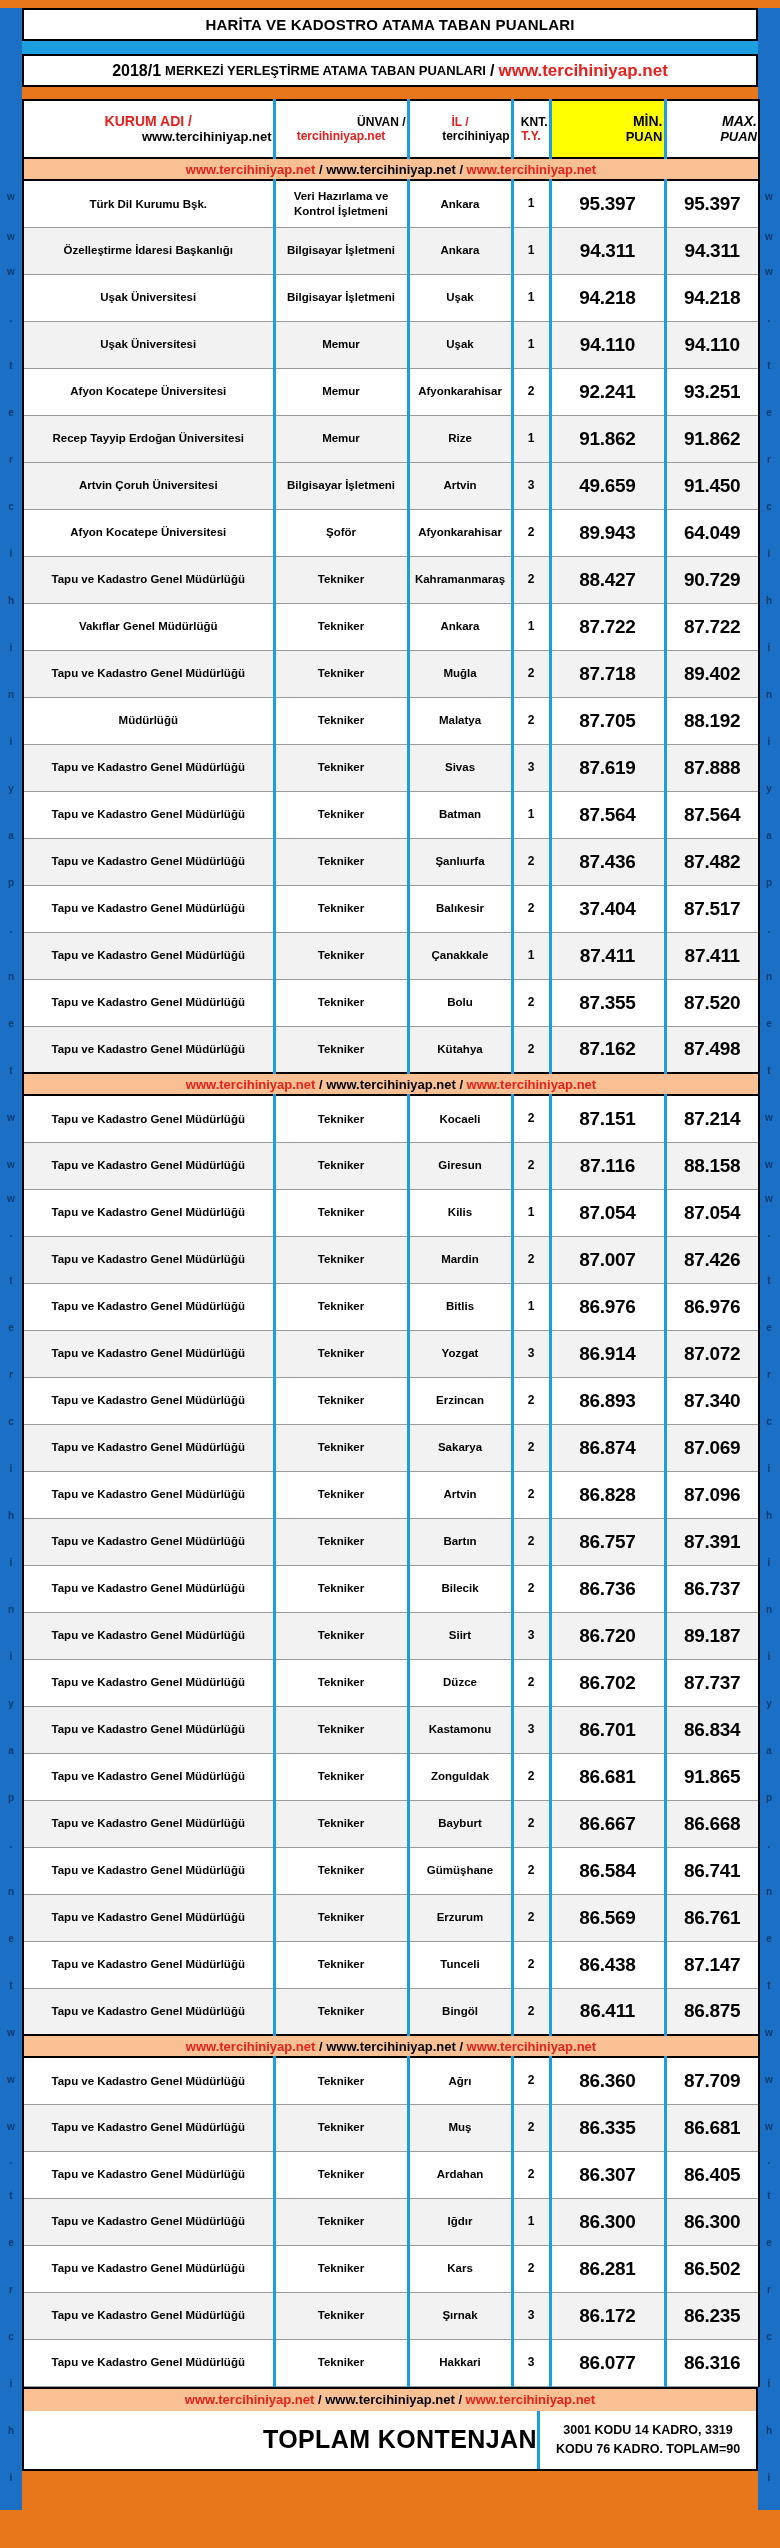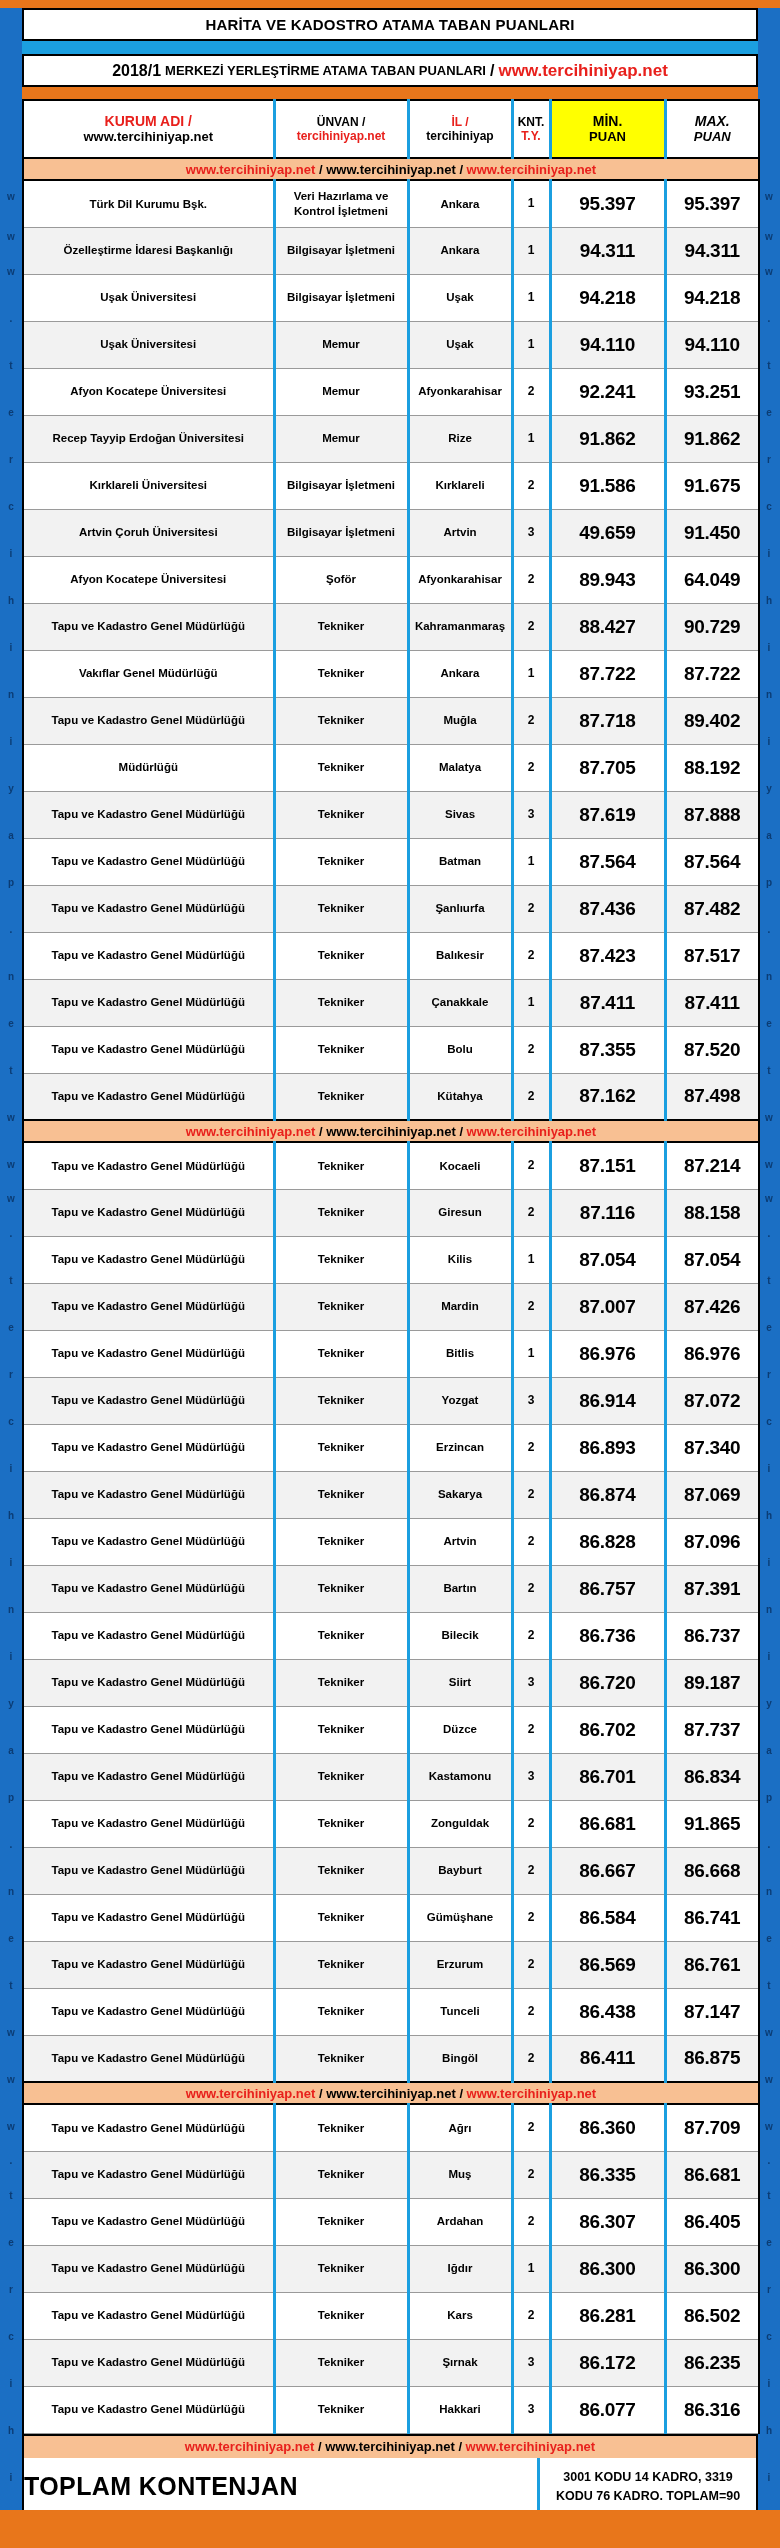--- a/index.html
+++ b/index.html
@@ -106,21 +106,21 @@
     height: 58px;
     background: #fff;
     padding: 1px 1px;
   }
   .hdr td.first { border-left: 2px solid #000; }
   .hdr td.last  { border-right: 2px solid #000; font-style: italic; }
   .hdr td.minpuan { background: #FFFF00; }
   .h-l1 { display:block; font-size: 14px; font-weight: bold; line-height: 1.15; }
   .h-l2 { display:block; font-size: 13px; font-weight: bold; line-height: 1.15; }
   .red   { color: #E8201C; text-align: center; }
-  .black { color: #000000; }
+  .black { color: #000000; text-align: right; }
   .h-small1 { display:block; font-size: 12px; font-weight: bold; line-height: 1.2; }
   .h-small2 { display:block; font-size: 12px; font-weight: bold; line-height: 1.2; }
 
   
   tr.promo td {
     background: #F8C093;
     border: 2px solid #000;
     height: 22px;
     text-align: center;
     padding: 0;
@@ -162,21 +162,21 @@
     display: flex;
     border: 2px solid #000;
     border-top: none;
     background: #fff;
     height: 60px;
   }
   .footer-left {
     flex: 0 0 516px;
     display: flex;
     align-items: center;
-    justify-content: flex-start;
+    justify-content: flex-end;
     border-right: 3px solid #1B9FE0;
   }
   .footer-left .ft {
     font-size: 25px;
     font-weight: bold;
     color: #000;
     letter-spacing: .4px;
   }
   .footer-right {
     flex: 1;
@@ -421,28 +421,20 @@
             <td class="puan last">93.251</td>
           </tr>
           <tr class="row alt">
             <td class="kurum first">Recep Tayyip Erdoğan Üniversitesi</td>
             <td class="unvan">Memur</td>
             <td class="il">Rize</td>
             <td class="knt">1</td>
             <td class="puan">91.862</td>
             <td class="puan last">91.862</td>
           </tr>
-          <tr class="row">
-            <td class="kurum first">Kırklareli Üniversitesi</td>
-            <td class="unvan">Bilgisayar İşletmeni</td>
-            <td class="il">Kırklareli</td>
-            <td class="knt">2</td>
-            <td class="puan">91.586</td>
-            <td class="puan last">91.675</td>
-          </tr>
           <tr class="row alt">
             <td class="kurum first">Artvin Çoruh Üniversitesi</td>
             <td class="unvan">Bilgisayar İşletmeni</td>
             <td class="il">Artvin</td>
             <td class="knt">3</td>
             <td class="puan">49.659</td>
             <td class="puan last">91.450</td>
           </tr>
           <tr class="row">
             <td class="kurum first">Afyon Kocatepe Üniversitesi</td>
@@ -506,21 +498,21 @@
             <td class="il">Şanlıurfa</td>
             <td class="knt">2</td>
             <td class="puan">87.436</td>
             <td class="puan last">87.482</td>
           </tr>
           <tr class="row">
             <td class="kurum first">Tapu ve Kadastro Genel Müdürlüğü</td>
             <td class="unvan">Tekniker</td>
             <td class="il">Balıkesir</td>
             <td class="knt">2</td>
-            <td class="puan">87.423</td>
+            <td class="puan">37.404</td>
             <td class="puan last">87.517</td>
           </tr>
           <tr class="row alt">
             <td class="kurum first">Tapu ve Kadastro Genel Müdürlüğü</td>
             <td class="unvan">Tekniker</td>
             <td class="il">Çanakkale</td>
             <td class="knt">1</td>
             <td class="puan">87.411</td>
             <td class="puan last">87.411</td>
           </tr>

